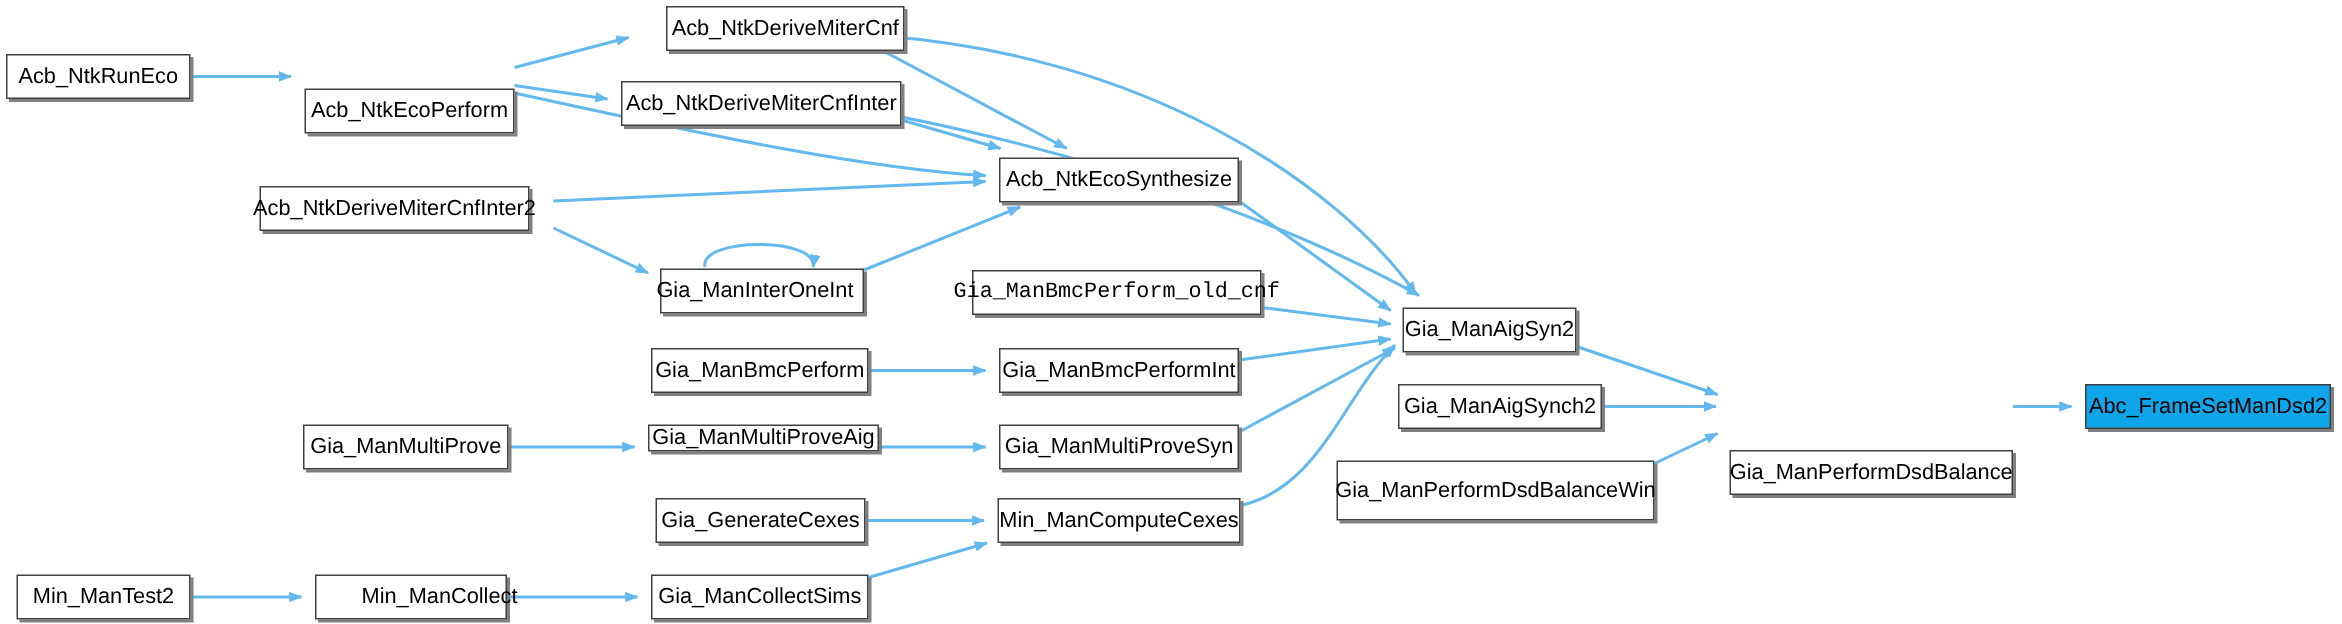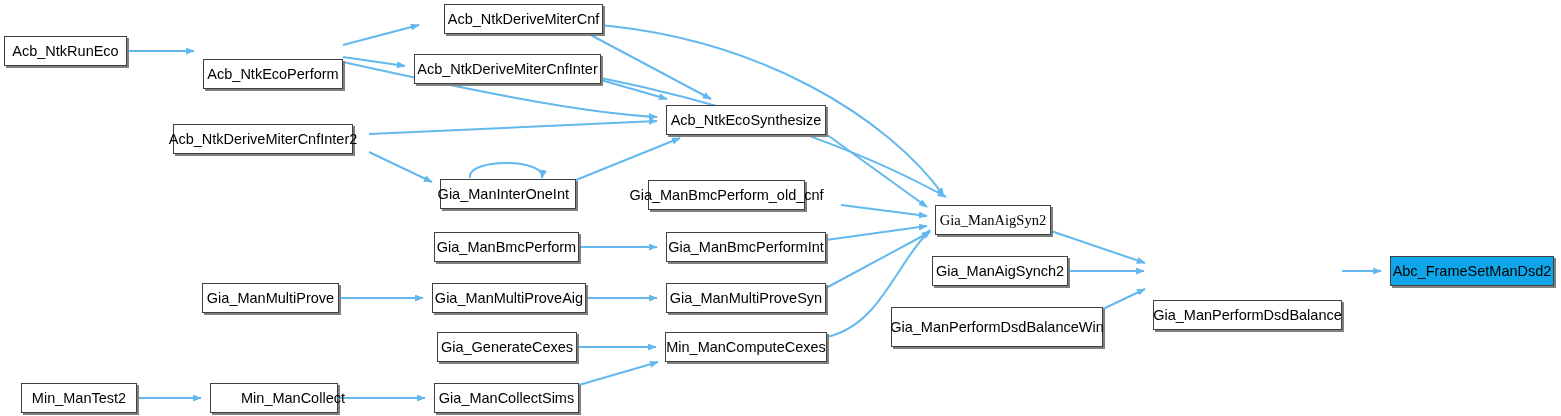--- a/index.html
+++ b/index.html
@@ -94,60 +94,60 @@
       </div>
       <div class="node" style="left: 173px; top: 124px; width: 180px; height: 30px;">
         <span class="lbl">Acb_NtkDeriveMiterCnfInter2</span>
       </div>
       <div class="node" style="left: 666px; top: 105px; width: 160px; height: 30px;">
         <span class="lbl">Acb_NtkEcoSynthesize</span>
       </div>
       <div class="node" style="left: 440px; top: 179px; width: 136px; height: 30px; justify-content: flex-end;">
         <span class="lbl">Gia_ManInterOneInt</span>
       </div>
-      <div class="node" style="left: 648px; top: 180px; width: 157px; height: 30px;">
+      <div class="node" style="left: 648px; top: 180px; width: 193px; height: 30px; font-family: Liberation Mono, monospace;">
         <span class="lbl">Gia_ManBmcPerform_old_cnf</span>
       </div>
-      <div class="node" style="left: 935px; top: 205px; width: 116px; height: 30px; font-family: Liberation Serif, serif;">
+      <div class="node" style="left: 935px; top: 205px; width: 116px; height: 30px;">
         <span class="lbl">Gia_ManAigSyn2</span>
       </div>
       <div class="node" style="left: 434px; top: 232px; width: 145px; height: 30px;">
         <span class="lbl">Gia_ManBmcPerform</span>
       </div>
       <div class="node" style="left: 666px; top: 232px; width: 160px; height: 30px;">
         <span class="lbl">Gia_ManBmcPerformInt</span>
       </div>
       <div class="node" style="left: 932px; top: 256px; width: 136px; height: 30px;">
         <span class="lbl">Gia_ManAigSynch2</span>
       </div>
       <div class="node" style="left: 1153px; top: 256px; width: 189px; height: 30px; margin-top: 44px;">
         <span class="lbl">Gia_ManPerformDsdBalance</span>
       </div>
       <div class="node highlight" style="left: 1390px; top: 256px; width: 164px; height: 30px;">
         <span class="lbl">Abc_FrameSetManDsd2</span>
       </div>
       <div class="node" style="left: 202px; top: 283px; width: 137px; height: 30px;">
         <span class="lbl">Gia_ManMultiProve</span>
       </div>
-      <div class="node" style="left: 432px; top: 283px; width: 154px; height: 30px;">
+      <div class="node" style="left: 432px; top: 283px; width: 154px; height: 18px;">
         <span class="lbl">Gia_ManMultiProveAig</span>
       </div>
       <div class="node" style="left: 666px; top: 283px; width: 160px; height: 30px;">
         <span class="lbl">Gia_ManMultiProveSyn</span>
       </div>
       <div class="node" style="left: 891px; top: 307px; width: 212px; height: 40px;">
         <span class="lbl">Gia_ManPerformDsdBalanceWin</span>
       </div>
       <div class="node" style="left: 437px; top: 332px; width: 140px; height: 30px;">
         <span class="lbl">Gia_GenerateCexes</span>
       </div>
       <div class="node" style="left: 665px; top: 332px; width: 162px; height: 30px;">
         <span class="lbl">Min_ManComputeCexes</span>
       </div>
-      <div class="node" style="left: 21px; top: 383px; width: 116px; height: 30px;">
+      <div class="node" style="left: 11px; top: 383px; width: 116px; height: 30px;">
         <span class="lbl">Min_ManTest2</span>
       </div>
       <div class="node" style="left: 210px; top: 383px; width: 128px; height: 30px; padding-left: 38px;">
         <span class="lbl">Min_ManCollect</span>
       </div>
       <div class="node" style="left: 434px; top: 383px; width: 145px; height: 30px;">
         <span class="lbl">Gia_ManCollectSims</span>
       </div>
     </div>
 

